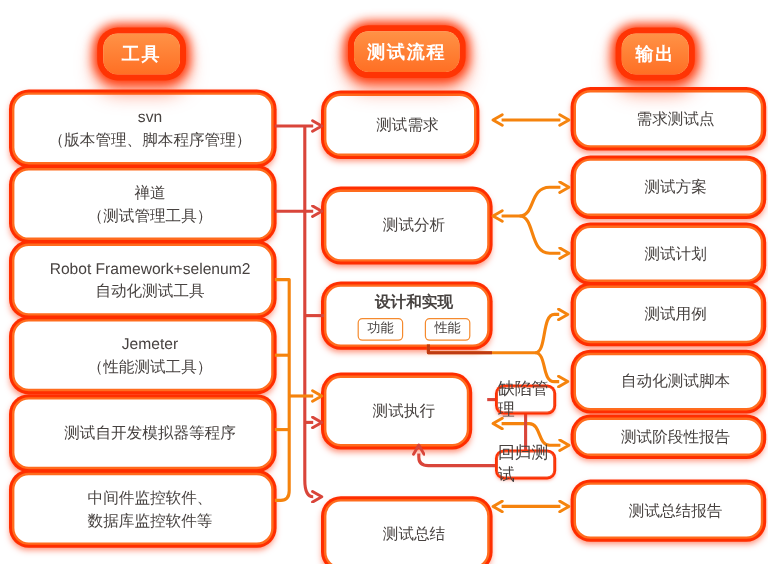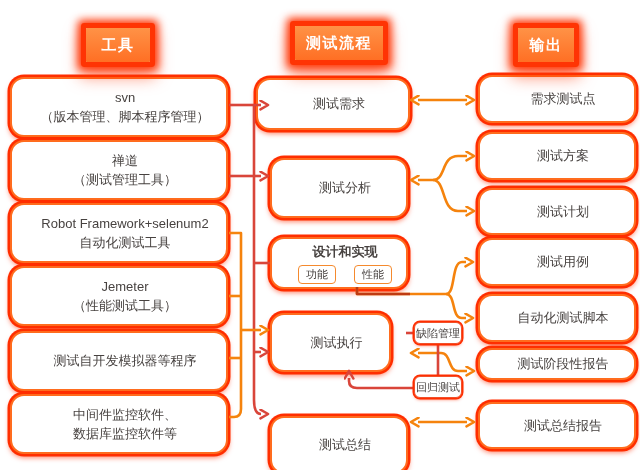--- a/index.html
+++ b/index.html
@@ -15,34 +15,34 @@
   .node{
     position:absolute;background:#ffffff;border:2px solid #ff6c1e;border-radius:14px;
     box-shadow:0 0 0 2.5px #ff2e00, 0 3px 5px 1px rgba(255,46,0,.55);
     display:flex;flex-direction:column;align-items:center;justify-content:center;
     text-align:center;font-size:13px;color:#474240;line-height:1.5;z-index:2;
     box-sizing:border-box;
     padding-left:12px;
   }
   .hdr{
     position:absolute;z-index:3;display:flex;align-items:center;justify-content:center;
-    background:linear-gradient(180deg,#ff9246,#ff6f24);border-radius:1px;
+    background:linear-gradient(180deg,#ff9246,#ff6f24);border-radius:12px;
     color:#ffffff;font-weight:bold;font-size:15px;letter-spacing:1.5px;
     box-shadow:0 0 0 5px #ff3404, 0 0 9px 8px #ff3404, 0 9px 16px 6px rgba(255,52,4,.55);
   }
   .mini{
     display:inline-block;border:1.5px solid #f58a2e;border-radius:4px;
     padding:0 7px;font-size:11px;line-height:17px;color:#474240;background:#fff;
   }
   .minirow{display:flex;gap:18px;margin-top:3px;}
   .sidebadge{
     position:absolute;z-index:6;background:#fff;border:1.5px solid #f1502a;border-radius:6px;
     box-shadow:0 0 0 1.5px #ff2e00, 0 2px 3px rgba(255,46,0,.5);
     display:flex;align-items:center;justify-content:center;
-    font-size:11px;color:#474240;box-sizing:border-box;
+    font-size:14px;color:#474240;box-sizing:border-box;
   }
   .ttl{font-size:13px;font-weight:bold;}
 </style>
 </head>
 <body>
 
 <div class="stage">
 
   <svg class="wires" viewBox="0 0 640 470">
     <defs>
@@ -106,21 +106,21 @@
     <div>（性能测试工具）</div>
   </div>
   <div class="node" style="left:10px;top:331px;width:218px;height:60px">
     <div>测试自开发模拟器等程序</div>
   </div>
   <div class="node" style="left:10px;top:394px;width:218px;height:60px">
     <div>中间件监控软件、</div>
     <div>数据库监控软件等</div>
   </div>
 
-  <div class="node" style="left:256px;top:78px;width:154px;height:52px">
+  <div class="node" style="left:270px;top:78px;width:127px;height:52px">
     <div>测试需求</div>
   </div>
   <div class="node" style="left:270px;top:158px;width:138px;height:60px">
     <div>测试分析</div>
   </div>
   <div class="node" style="left:270px;top:237px;width:138px;height:52px">
     <div class="ttl">设计和实现</div>
     <div class="minirow">
       <span class="mini">功能</span>
       <span class="mini">性能</span>

